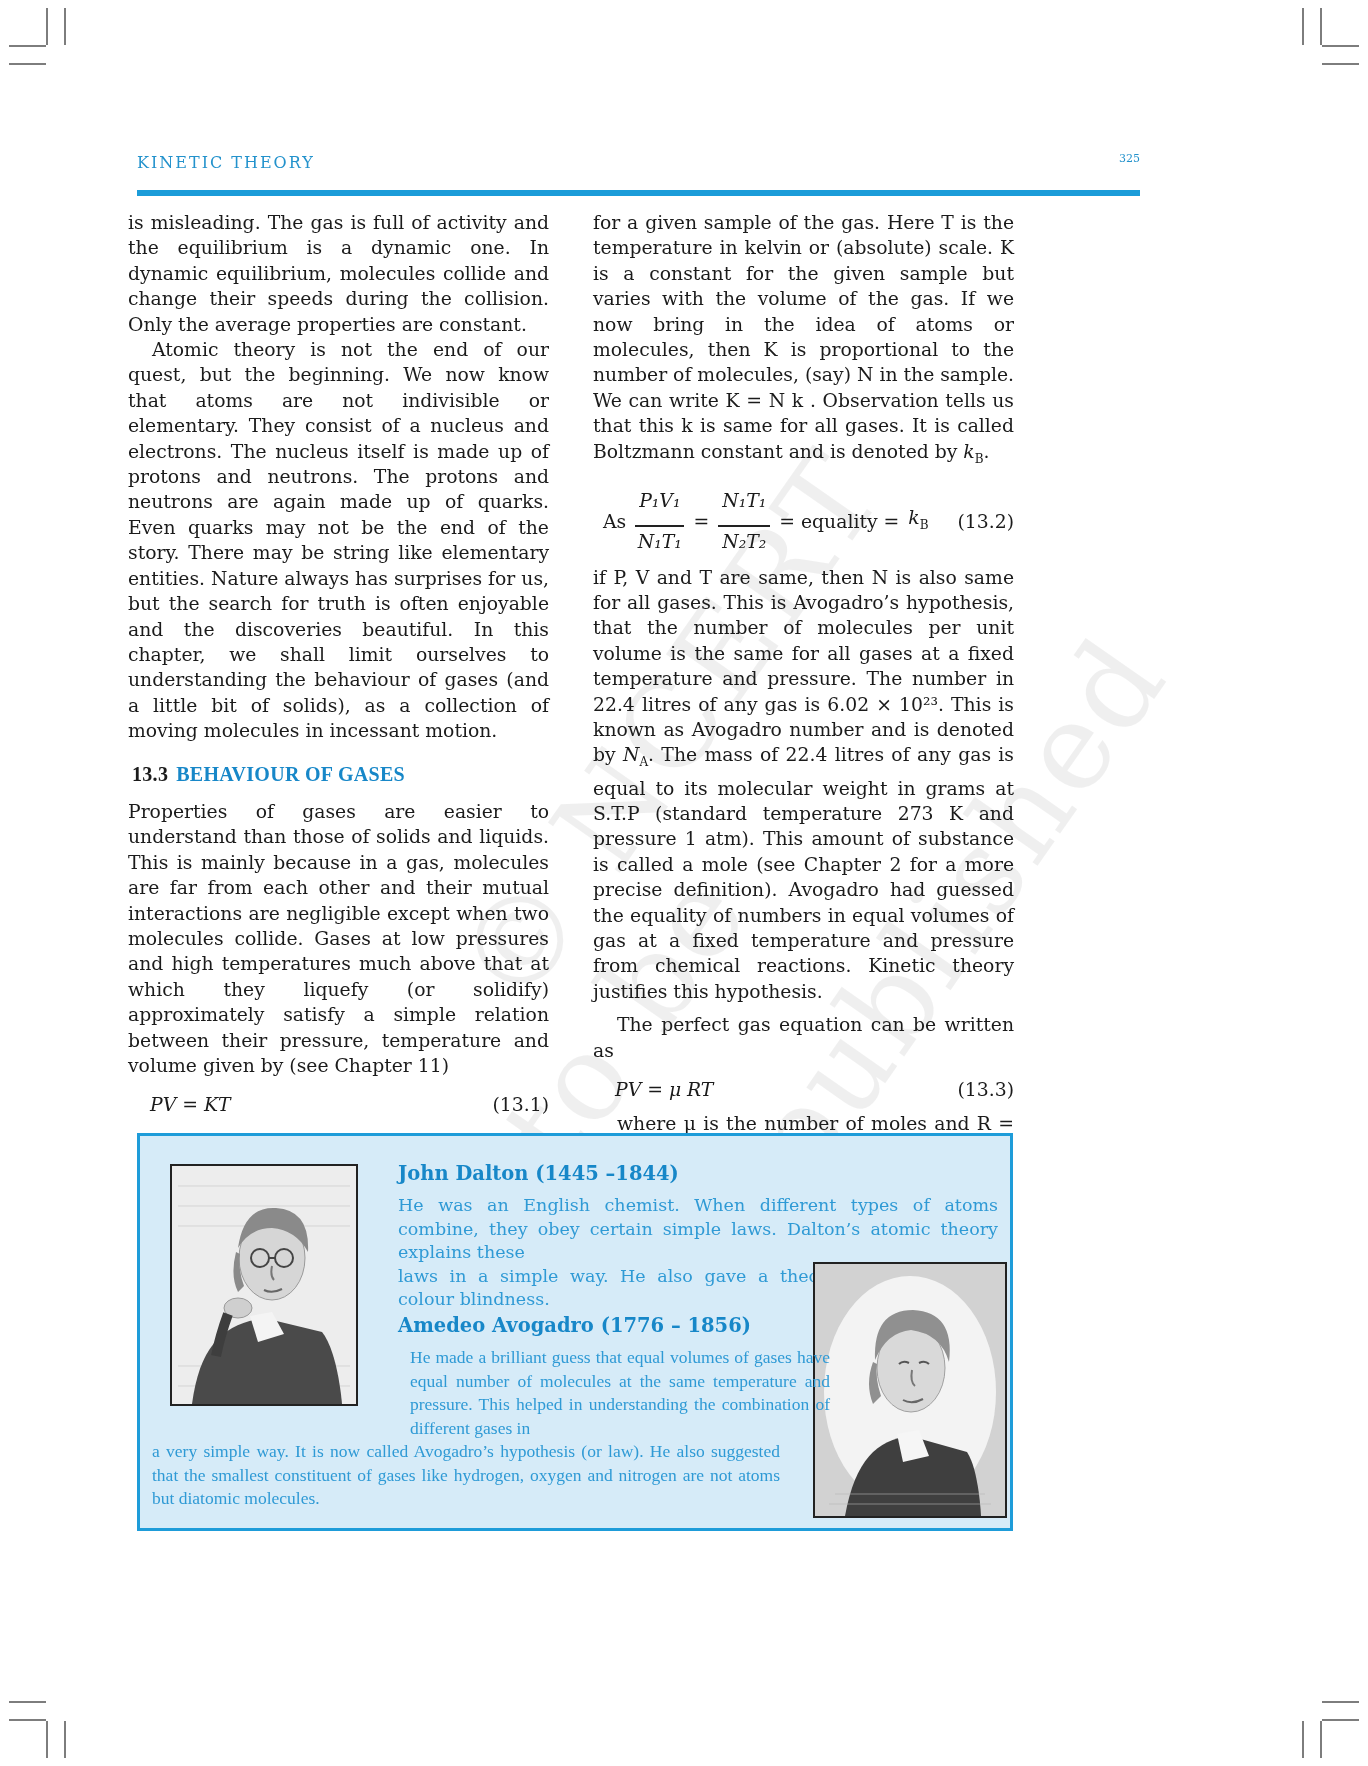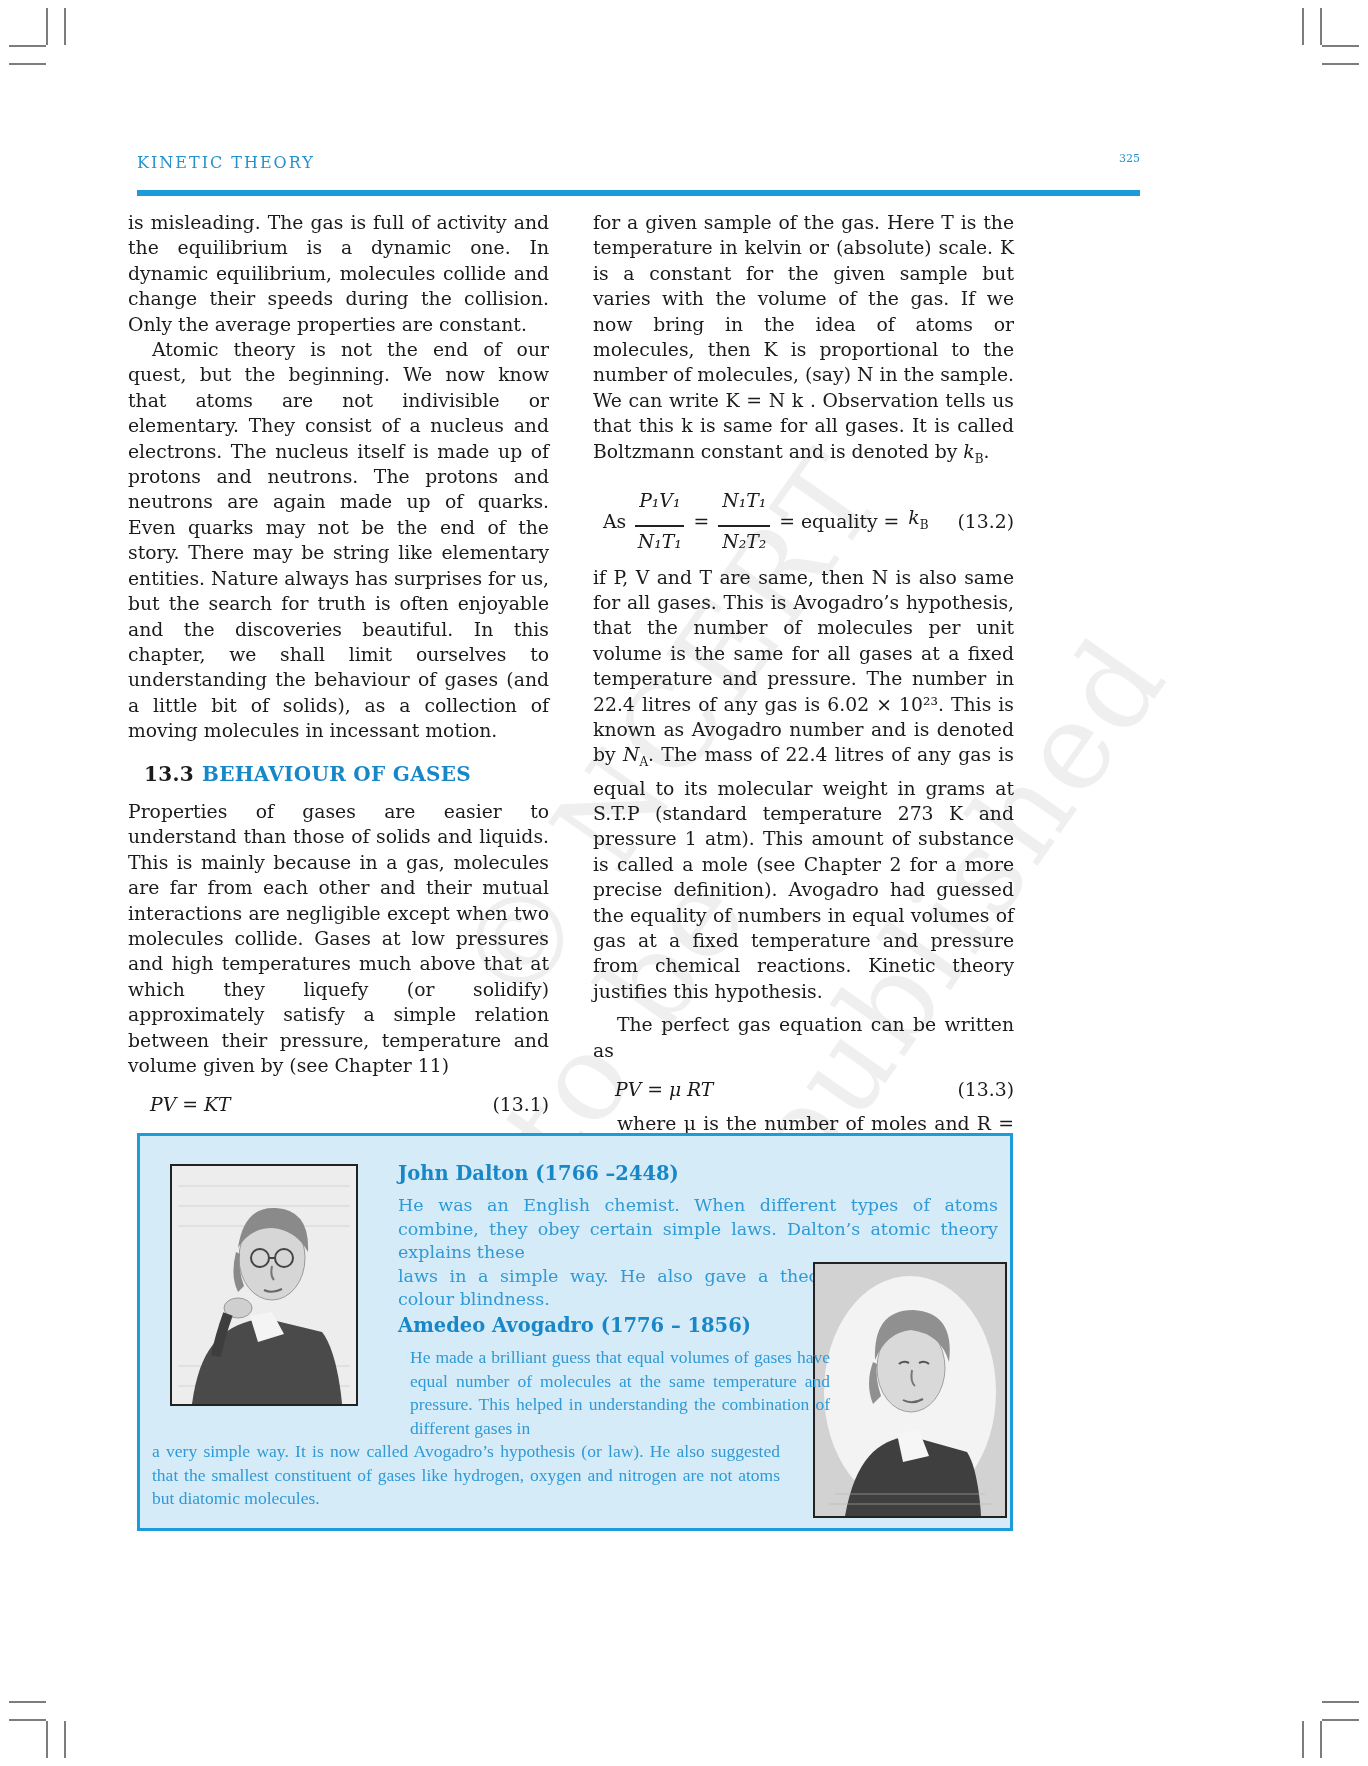--- a/index.html
+++ b/index.html
@@ -16,21 +16,21 @@
   .page-num{position:absolute;left:1040px;top:152px;width:100px;text-align:right;font-size:11px;
       color:#2392CC;}
   .head-rule{position:absolute;left:137px;top:190px;width:1003px;height:6px;background:#1B9CD9;}
   
   .col{position:absolute;top:210px;width:421px;font-size:18.8px;line-height:25.4px;
        text-align:justify;}
   .col-left{left:128px;}
   .col-right{left:593px;}
   .col p{margin:0;}
   .indent{text-indent:24px;}
-  .sec-head{margin:18px 0 12px 16px;font-size:20px;font-weight:bold;letter-spacing:.3px;text-align:left;}
+  .sec-head{margin:18px 0 12px 4px;font-size:20px;font-weight:bold;letter-spacing:.3px;text-align:left;font-family:Liberation Serif, serif;}
   .sec-head .sec-title{color:#1787C8;margin-left:8px;}
   i, .it{font-style:italic;}
   sub{font-size:12px;}
   .eq{display:flex;align-items:baseline;margin:14px 0 4px 0;text-align:left;}
   .eq .eq-body{font-style:italic;margin-left:22px;}
   .eq .eq-num{margin-left:auto;font-style:normal;}
   .eq-frac-row{display:flex;align-items:center;margin:16px 0 10px 10px;text-align:left;gap:9px;}
   .frac{display:inline-flex;flex-direction:column;text-align:center;font-style:italic;}
   .frac .fnum{border-bottom:2px solid #222;padding:0 4px 12px 4px;}
   .frac .fden{padding-top:2px;}
@@ -146,21 +146,21 @@
         <circle cx="88" cy="92" r="9" fill="none" stroke="#444" stroke-width="2"></circle>
         <circle cx="112" cy="92" r="9" fill="none" stroke="#444" stroke-width="2"></circle>
         <line x1="97" y1="92" x2="103" y2="92" stroke="#444" stroke-width="2"></line>
         <path d="M100,100 Q98,110 102,114" stroke="#777" fill="none" stroke-width="2"></path>
         <path d="M92,124 Q100,128 110,123" stroke="#666" fill="none" stroke-width="2"></path>
         <ellipse cx="66" cy="142" rx="14" ry="10" fill="#cfcfcf" stroke="#999"></ellipse>
         <path d="M56,148 Q48,170 44,190" stroke="#3e3e3e" stroke-width="10" fill="none"></path>
       </svg>
     </div>
 
-    <div class="box-title" style="left:258px;top:26px;">John Dalton (1766 –2448)</div>
+    <div class="box-title" style="left:258px;top:26px;">John Dalton (1445 –1844)</div>
     <div style="position:absolute;left:0;top:58px;width:870px;">
       <div class="box-text" style="margin-left:258px;width:600px;">He was an English chemist. When different types of atoms combine, they obey certain simple laws. Dalton’s atomic theory explains these</div>
       <div class="box-text" style="margin-left:258px;width:468px;">laws in a simple way. He also gave a theory of colour blindness.</div>
     </div>
 
     <div class="portrait" style="left:673px;top:126px;width:190px;height:252px;background:#d2d2d2;">
       <svg width="190" height="252" viewBox="0 0 190 252" xmlns="http://www.w3.org/2000/svg">
         <rect x="0" y="0" width="190" height="252" fill="#d2d2d2"></rect>
         <ellipse cx="95" cy="128" rx="86" ry="116" fill="#f3f3f3"></ellipse>
         <path d="M30,252 C40,196 62,176 95,172 L152,188 C164,206 166,252 166,252 Z" fill="#3f3f3f"></path>

